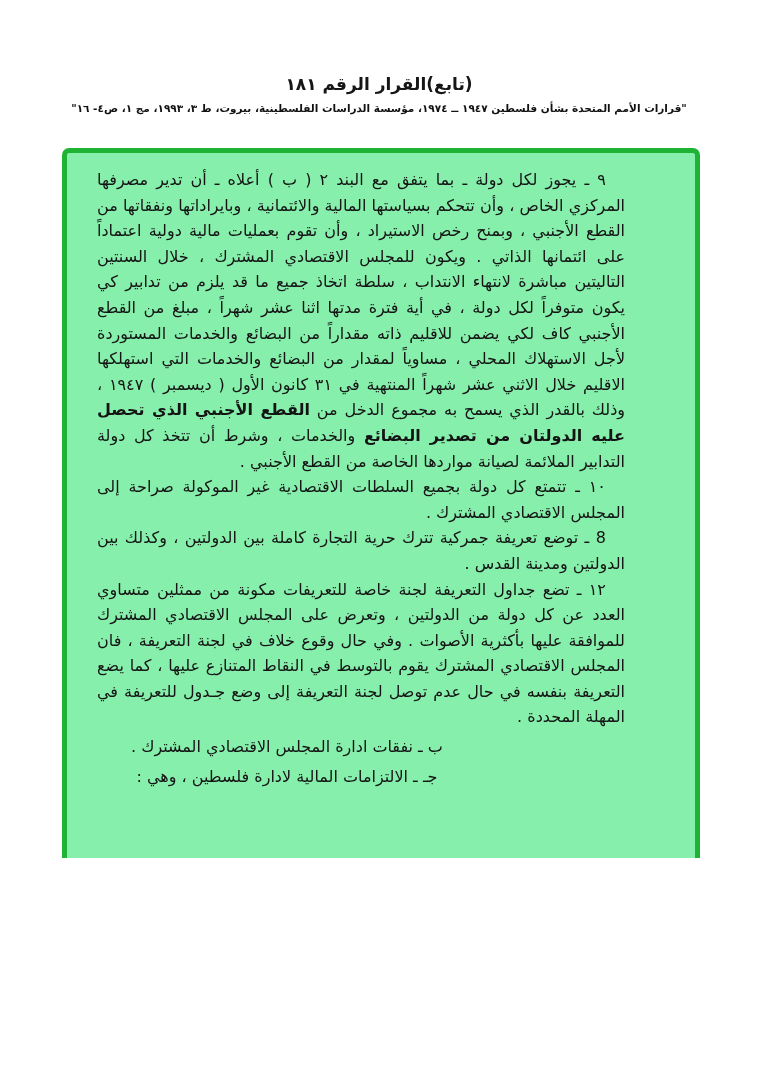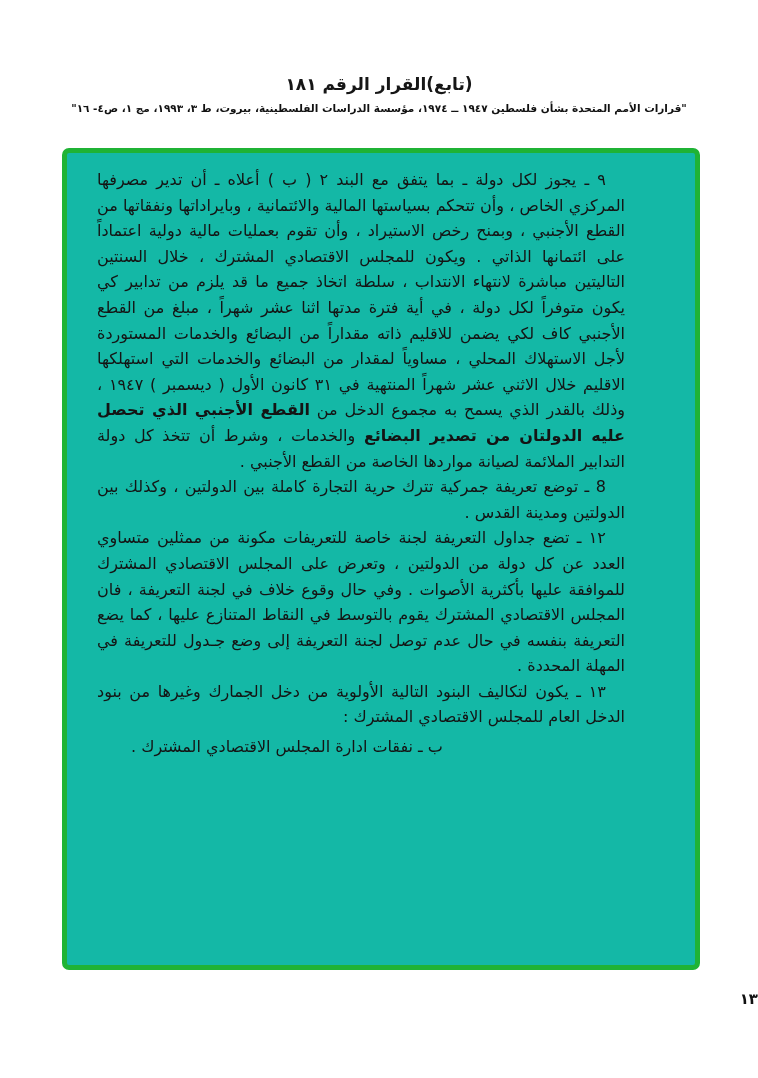--- a/index.html
+++ b/index.html
@@ -3,21 +3,21 @@
 <meta charset="utf-8">
 <style>
   html, body {
     margin: 0;
     padding: 0;
     background: #ffffff;
   }
   .page {
     position: relative;
     width: 758px;
-    height: 1078px;
+    height: 858px;
     background: #ffffff;
     overflow: hidden;
     font-family: "DejaVu Sans", sans-serif;
     color: #161616;
   }
   .header {
     position: absolute;
     top: 74px;
     left: 0;
     width: 100%;
@@ -39,21 +39,21 @@
   }
   .green-box {
     position: absolute;
     left: 62px;
     top: 148px;
     width: 638px;
     height: 822px;
     border: 5px solid #1fb335;
     border-radius: 7px;
     box-sizing: border-box;
-    background: #14b8a6;
+    background: #86efac;
     text-decoration: underline;
   }
   .text-col {
     position: absolute;
     top: 14px;
     right: 70px;
     left: 30px;
     direction: rtl;
     text-align: justify;
     font-size: 16px;
@@ -93,24 +93,25 @@
 <div class="page">
 
   <header class="header">
     <h1 class="title">(تابع)القرار الرقم ١٨١</h1>
     <div class="citation">"قرارات الأمم المتحدة بشأن فلسطين ١٩٤٧ ــ ١٩٧٤، مؤسسة الدراسات الفلسطينية، بيروت، ط ٣، ١٩٩٣، مج ١، ص٤- ١٦"</div>
   </header>
 
   <section class="green-box" style="border-color: rgb(31, 179, 53);">
     <div class="text-col" id="paragraphs">
         <p class="para item"><span>٩ ـ يجوز لكل دولة ـ بما يتفق مع البند ٢ ( ب ) أعلاه ـ أن تدير مصرفها المركزي الخاص ، وأن تتحكم بسياستها المالية والائتمانية ، وبايراداتها ونفقاتها من القطع الأجنبي ، وبمنح رخص الاستيراد ، وأن تقوم بعمليات مالية دولية اعتماداً على ائتمانها الذاتي . ويكون للمجلس الاقتصادي المشترك ، خلال السنتين التاليتين مباشرة لانتهاء الانتداب ، سلطة اتخاذ جميع ما قد يلزم من تدابير كي يكون متوفراً لكل دولة ، في أية فترة مدتها اثنا عشر شهراً ، مبلغ من القطع الأجنبي كاف لكي يضمن للاقليم ذاته مقداراً من البضائع والخدمات المستوردة لأجل الاستهلاك المحلي ، مساوياً لمقدار من البضائع والخدمات التي استهلكها الاقليم خلال الاثني عشر شهراً المنتهية في ٣١ كانون الأول ( ديسمبر ) ١٩٤٧ ، وذلك بالقدر الذي يسمح به مجموع الدخل من </span><span class="bold">القطع الأجنبي الذي تحصل عليه الدولتان من تصدير البضائع</span><span> والخدمات ، وشرط أن تتخذ كل دولة التدابير الملائمة لصيانة مواردها الخاصة من القطع الأجنبي .</span></p>
+        <p class="para item"><span>١٠ ـ تتمتع كل دولة بجميع السلطات الاقتصادية غير الموكولة صراحة إلى المجلس الاقتصادي المشترك .</span></p>
         <p class="para item"><span>8 ـ توضع تعريفة جمركية تترك حرية التجارة كاملة بين الدولتين ، وكذلك بين الدولتين ومدينة القدس .</span></p>
         <p class="para item"><span>١٢ ـ تضع جداول التعريفة لجنة خاصة للتعريفات مكونة من ممثلين متساوي العدد عن كل دولة من الدولتين ، وتعرض على المجلس الاقتصادي المشترك للموافقة عليها بأكثرية الأصوات . وفي حال وقوع خلاف في لجنة التعريفة ، فان المجلس الاقتصادي المشترك يقوم بالتوسط في النقاط المتنازع عليها ، كما يضع التعريفة بنفسه في حال عدم توصل لجنة التعريفة إلى وضع جـدول للتعريفة في المهلة المحددة .</span></p>
-        <p class="para item"><span>١٣ ـ يكون لتكاليف البنود التالية الأولوية من دخل الجمارك وغيرها من بنود الدخل العام للمجلس الاقتصادي المشترك :</span></p>
         <p class="para sub-item-deep"><span>ب ـ نفقات ادارة المجلس الاقتصادي المشترك .</span></p>
+        <p class="para sub-item-deep"><span>جـ ـ الالتزامات المالية لادارة فلسطين ، وهي :</span></p>
       </div>
   </section>
 
   <footer class="footer">
     <span>١٣</span>
   </footer>
 
 </div>
 
 </body></html>

